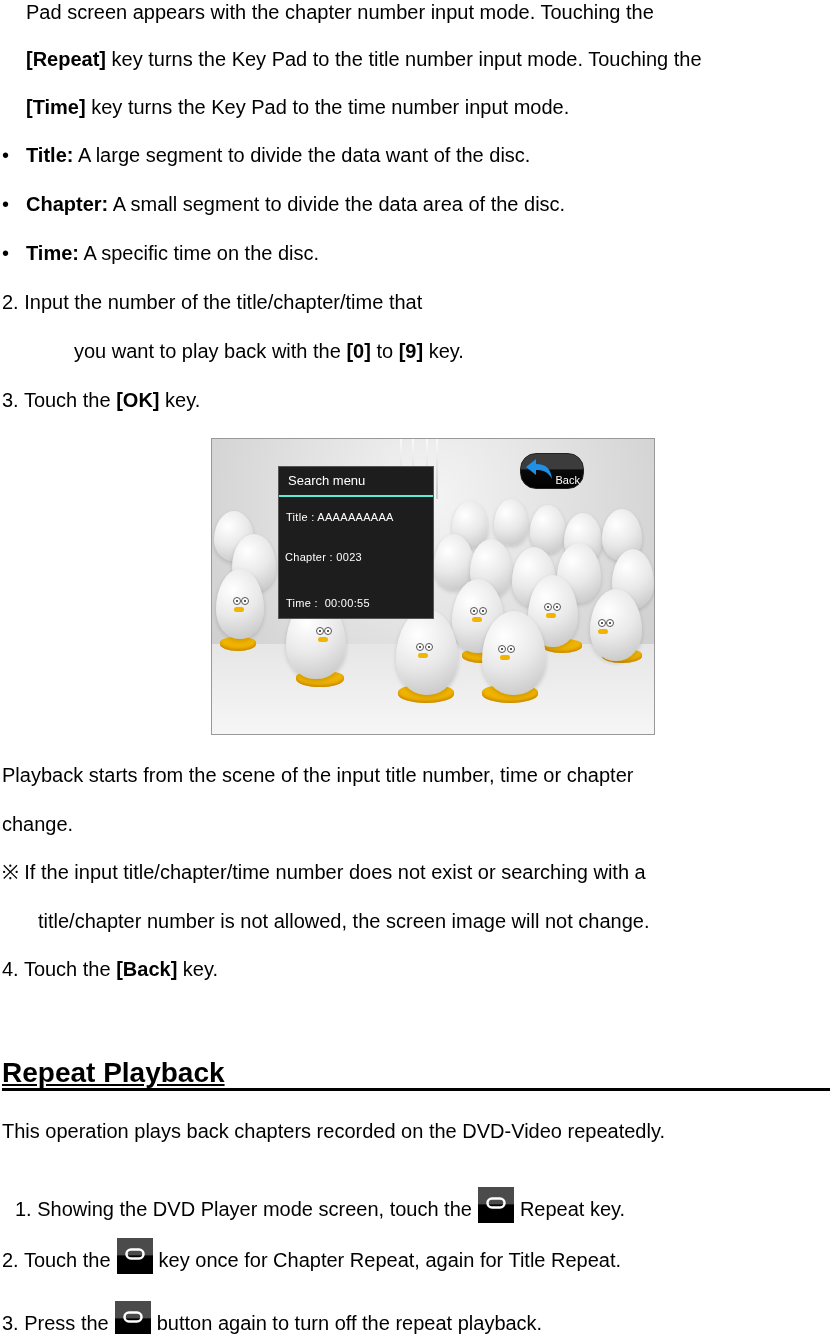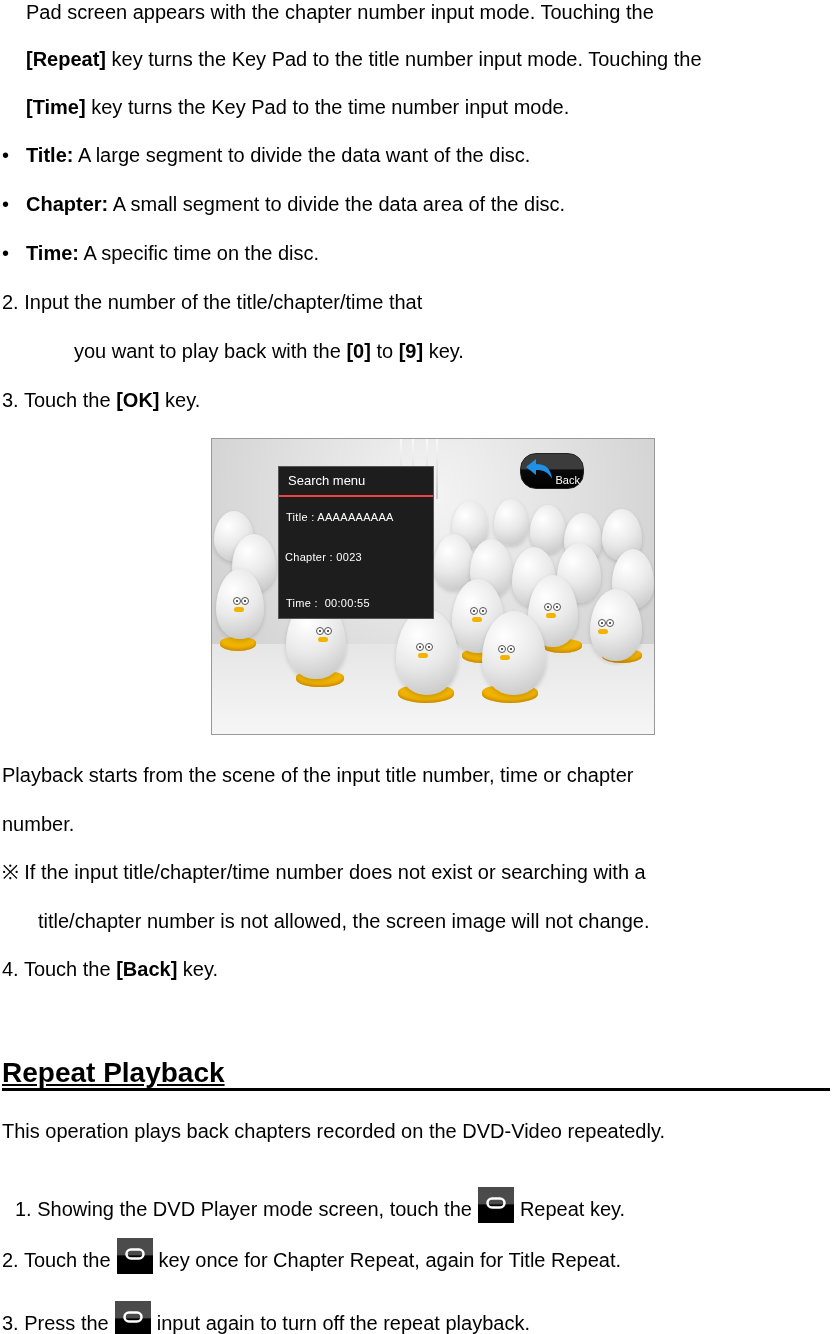--- a/index.html
+++ b/index.html
@@ -29,21 +29,21 @@
     .egg .beak { position: absolute; width: 10px; height: 5px; background: #f2b400; border-radius: 3px; }
     .foot { position: absolute; background: #f0b300; border-radius: 40% 40% 50% 50%; box-shadow: inset 0 -2px 3px #c98a00; }
 
     .wires { position: absolute; left: 180px; top: 0; width: 60px; height: 60px; }
     .wire { position: absolute; top: 0; width: 2px; height: 60px; background: linear-gradient(#fff,#bbb); opacity: 0.7; }
 
     .search-menu {
       position: absolute; left: 66px; top: 27px; width: 154px; height: 151px;
       background: #1d1d1d; border: 1px solid #555;
     }
-    .sm-header { height: 28px; border-bottom: 2px solid #ef4444; color: #fff; font-size: 13px; line-height: 28px; padding-left: 9px; }
+    .sm-header { height: 28px; border-bottom: 2px solid #5eead4; color: #fff; font-size: 13px; line-height: 28px; padding-left: 9px; }
     .sm-row { position: absolute; left: 7px; color: #fff; font-size: 11px; white-space: nowrap; letter-spacing: 0.3px; }
 
     .back-btn {
       position: absolute; left: 308px; top: 14px; width: 62px; height: 34px;
       background: linear-gradient(#3c3c3c 0%, #3c3c3c 45%, #0a0a0a 46%, #000 100%);
       border: 1px solid #222; border-radius: 16px;
     }
     .back-btn .arrow { position: absolute; left: 3px; top: 3px; }
     .back-btn .lbl { position: absolute; right: 3px; bottom: 2px; color: #fff; font-size: 11px; }
 
@@ -153,35 +153,35 @@
 
   <div class="back-btn">
     <svg class="arrow" width="32" height="26" viewBox="0 0 32 26">
       <path d="M12 2 L2 10 L12 18 L12 13 C20 13 24 15 28 22 C27 12 22 7 12 7 Z" fill="#1e90e8"></path>
     </svg>
     <span class="lbl">Back</span>
   </div>
 </div>
 
 <div class="line" style="left:2px; top:763px;">Playback starts from the scene of the input title number, time or chapter</div>
-<div class="line" style="left:2px; top:812px;">number.</div>
+<div class="line" style="left:2px; top:812px;">change.</div>
 <div class="line" style="left:2px; top:860px;text-align:center;">※ If the input title/chapter/time number does not exist or searching with a</div>
 <div class="line" style="left:38px; top:909px;">title/chapter number is not allowed, the screen image will not change.</div>
 <div class="line" style="left:2px; top:957px;"><span>4. Touch the </span><b>[Back]</b><span> key.</span></div>
 
 <div class="heading"><span>Repeat Playback</span></div>
 <div class="line" style="left:2px; top:1119px;">This operation plays back chapters recorded on the DVD-Video repeatedly.</div>
 
 <div class="line" style="left:15px; top:1171px;margin-top:22px;">
   <span>1. Showing the DVD Player mode screen, touch the</span><span class="repeat-icon"><svg width="20" height="12" viewBox="0 0 20 12">
         <rect x="1.5" y="1.5" width="17" height="9" rx="4.5" fill="none" stroke="#fff" stroke-width="2.5"></rect>
       </svg></span><span>Repeat key.</span>
 </div>
 <div class="line" style="left:2px; top:1244px;">
   <span>2. Touch the</span><span class="repeat-icon"><svg width="20" height="12" viewBox="0 0 20 12">
         <rect x="1.5" y="1.5" width="17" height="9" rx="4.5" fill="none" stroke="#fff" stroke-width="2.5"></rect>
       </svg></span><span>key once for Chapter Repeat, again for Title Repeat.</span>
 </div>
 <div class="line" style="left:2px; top:1307px;">
   <span>3. Press the</span><span class="repeat-icon"><svg width="20" height="12" viewBox="0 0 20 12">
         <rect x="1.5" y="1.5" width="17" height="9" rx="4.5" fill="none" stroke="#fff" stroke-width="2.5"></rect>
-      </svg></span><span>input again to turn off the repeat playback.</span>
+      </svg></span><span>button again to turn off the repeat playback.</span>
 </div>
 
 </body></html>

